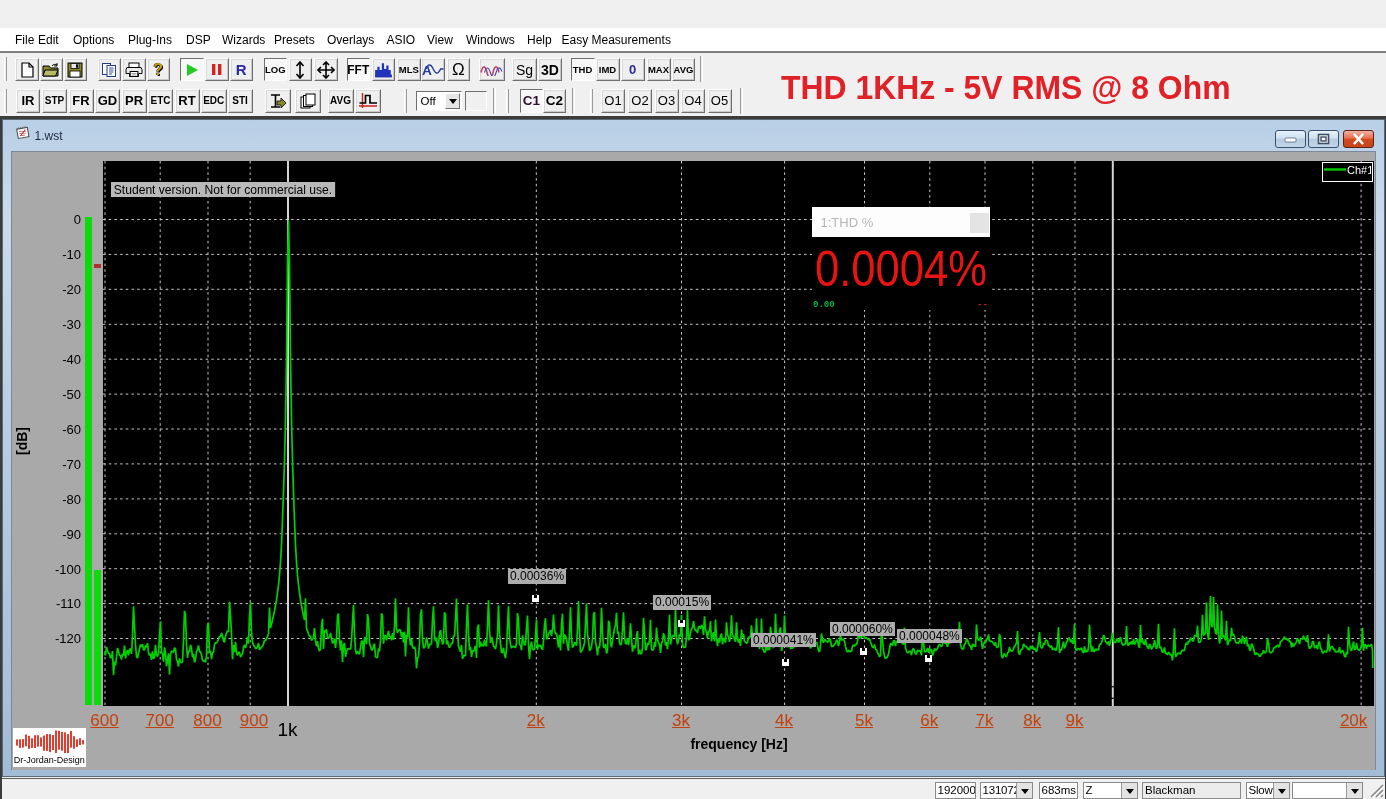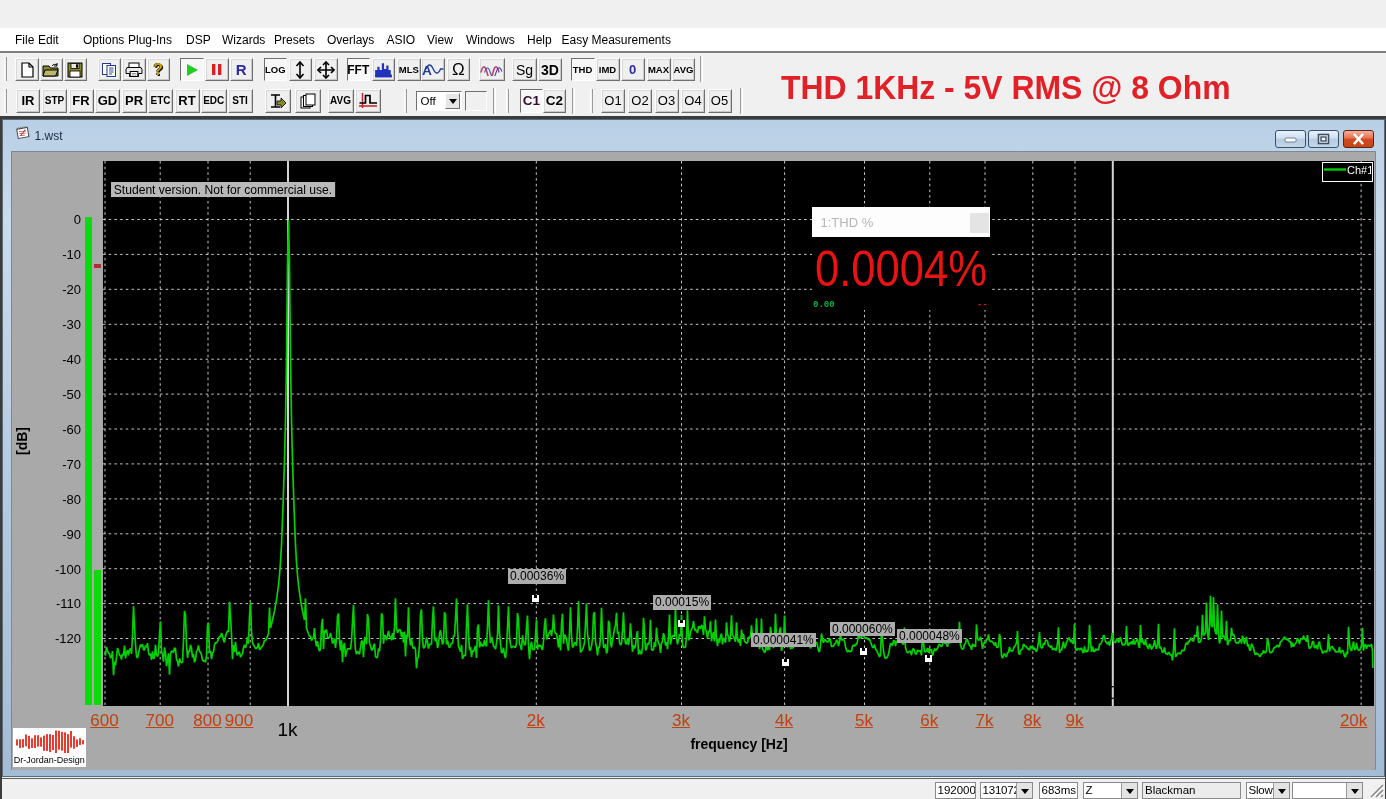--- a/index.html
+++ b/index.html
@@ -72,21 +72,21 @@
 .edgeL{position:absolute;left:0;top:116px;width:1.5px;height:683px;background:#3c3c3c;}
 .edgeR{position:absolute;right:0;top:116px;width:1.5px;height:683px;background:#3c3c3c;}
 
 #plotsvg .gd{stroke:#c9c9c9;stroke-width:1;stroke-dasharray:2.5 3.2;}
 </style></head>
 <body>
 <div id="win">
   <div id="menubar">
       <span style="left:15px">File</span>
       <span style="left:38px">Edit</span>
-      <span style="left:83px">Options</span>
+      <span style="left:73px">Options</span>
       <span style="left:128px">Plug-Ins</span>
       <span style="left:186px">DSP</span>
       <span style="left:222px">Wizards</span>
       <span style="left:274px">Presets</span>
       <span style="left:327px">Overlays</span>
       <span style="left:386.5px">ASIO</span>
       <span style="left:427px">View</span>
       <span style="left:466px">Windows</span>
       <span style="left:527px">Help</span>
       <span style="left:561.5px">Easy Measurements</span>
@@ -366,21 +366,21 @@
     <div class="ylab" style="left:41px;top:456.7px">-70</div>
     <div class="ylab" style="left:41px;top:491.7px">-80</div>
     <div class="ylab" style="left:41px;top:526.6px">-90</div>
     <div class="ylab" style="left:41px;top:561.5px">-100</div>
     <div class="ylab" style="left:41px;top:596.4px">-110</div>
     <div class="ylab" style="left:41px;top:631.3px">-120</div>
   <div id="dblab">[dB]</div>
   <div class="xlab" style="left:84.5px;top:710.5px;width:40px">600</div>
     <div class="xlab" style="left:139.7px;top:710.5px;width:40px">700</div>
     <div class="xlab" style="left:187.5px;top:710.5px;width:40px">800</div>
-    <div class="xlab" style="left:219px;top:710.5px;width:40px">900</div>
+    <div class="xlab" style="left:234px;top:710.5px;width:40px">900</div>
     <div class="xlab" style="left:515.8px;top:710.5px;width:40px">2k</div>
     <div class="xlab" style="left:661.0px;top:710.5px;width:40px">3k</div>
     <div class="xlab" style="left:764.1px;top:710.5px;width:40px">4k</div>
     <div class="xlab" style="left:844.0px;top:710.5px;width:40px">5k</div>
     <div class="xlab" style="left:909.3px;top:710.5px;width:40px">6k</div>
     <div class="xlab" style="left:964.5px;top:710.5px;width:40px">7k</div>
     <div class="xlab" style="left:1012.3px;top:710.5px;width:40px">8k</div>
     <div class="xlab" style="left:1054.5px;top:710.5px;width:40px">9k</div>
     <div class="xlab" style="left:1333.6px;top:710.5px;width:40px">20k</div>
     <div class="xlabBig" style="left:262.5px;top:719px;width:50px">1k</div>

